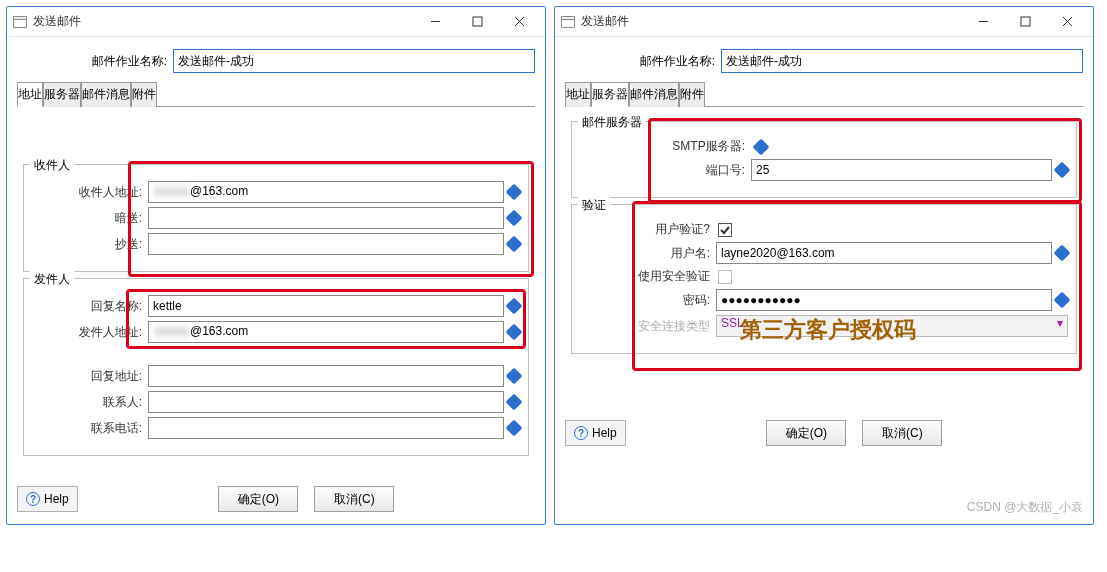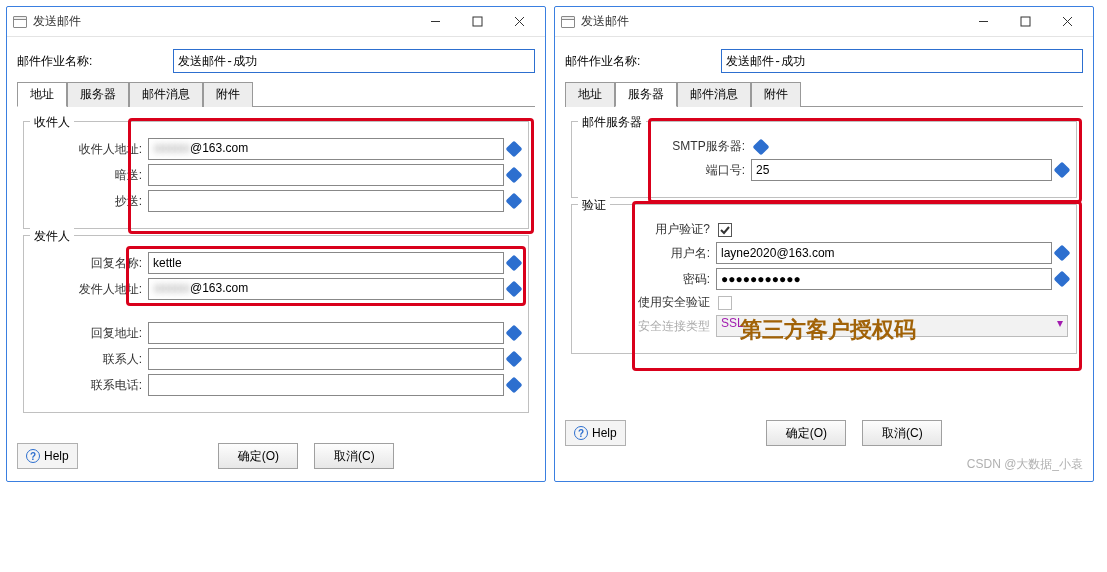--- a/index.html
+++ b/index.html
@@ -7,24 +7,24 @@
     .window { width: 540px; border: 1px solid #3a7fe0; border-radius: 2px; position: relative; }
     .titlebar { height: 30px; display: flex; align-items: center; padding: 0 6px; border-bottom: 1px solid #e4e4e4; }
     .title-icon { width: 14px; height: 12px; border: 1px solid #888; border-radius: 1px; margin-right: 6px; display: flex; flex-direction: column; }
     .title-icon span:first-child { height: 3px; background: #eee; border-bottom: 1px solid #888; }
     .title-text { flex: 1; color: #333; }
     .win-btns { display: flex; gap: 2px; }
     .win-btn { width: 40px; height: 28px; display: flex; align-items: center; justify-content: center; color: #333; cursor: default; }
     .win-btn svg { width: 11px; height: 11px; stroke: #333; stroke-width: 1; fill: none; }
     .content { padding: 8px 10px 10px 10px; }
     .name-row { display: flex; align-items: center; margin: 4px 0 8px 0; }
-    .name-row label { width: 150px; text-align: left; margin-right: 6px; }
-    .name-input { flex: 1; height: 24px; border: 1px solid #2d6fcf; padding: 0 4px; outline: none; font-family: Liberation Mono, monospace; }
+    .name-row label { width: 150px; text-align: right; margin-right: 6px; }
+    .name-input { flex: 1; height: 24px; border: 1px solid #2d6fcf; padding: 0 4px; outline: none; }
     .tabs { display: flex; border-bottom: 1px solid #999; }
-    .tab { padding: 3px 12px; border: 1px solid #999; border-bottom: none; background: #ededed; margin-right: 0px; position: relative; top: 1px; cursor: default; }
+    .tab { padding: 3px 0; border: 1px solid #999; border-bottom: none; background: #ededed; margin-right: 0px; position: relative; top: 1px; cursor: default; }
     .tab.active { background: #fff; border-bottom: 1px solid #fff; }
     .panel { padding: 8px 6px 6px 6px; }
     .fieldset { border: 1px solid #c0c0c0; margin: 6px 0; padding: 12px 8px 12px 8px; position: relative; }
     .fieldset .legend { position: absolute; top: -8px; left: 6px; background: #fff; padding: 0 4px; }
     .row { display: flex; align-items: center; margin: 4px 0; position: relative; }
     .row label { width: 110px; text-align: right; margin-right: 6px; color: #333; }
     .txt { flex: 1; height: 22px; border: 1px solid #888; padding: 0 4px; outline: none; background: #fff; }
     .sel { flex: 1; height: 22px; border: 1px solid #bbb; padding: 0 4px; background: #f2f2f2; color: #a21caf; }
     .diamond { width: 12px; height: 12px; background: #2d6fcf; transform: rotate(45deg); margin-left: 4px; border-radius: 2px; flex-shrink: 0; }
     .chk { width: 14px; height: 14px; border: 1px solid #555; display: inline-flex; align-items: center; justify-content: center; margin-left: 2px; }
@@ -72,21 +72,21 @@
     <div class="name-row">
       <label>邮件作业名称:</label>
       <input class="name-input" value="发送邮件-成功" style="">
     </div>
     <div class="tabs">
       <div class="tab active">地址</div>
       <div class="tab">服务器</div>
       <div class="tab">邮件消息</div>
       <div class="tab">附件</div>
     </div>
-    <div class="panel" style="position:relative;">
+    <div class="panel" style="position:relative;margin-top:43px;">
       <div class="fieldset" style="position:relative;">
         <div class="legend">收件人</div>
         <div class="row">
           <label>收件人地址:</label>
           <input class="txt" style="">
           <span style="position:absolute; left:122px; top:3px; pointer-events:none;"><span class="blur">xxxxxx</span><span>@163.com</span></span>
           <span class="diamond"></span>
         </div>
         <div class="row">
           <label>暗送:</label>
@@ -207,27 +207,27 @@
                 <polyline points="1,5 4,8 9,2"></polyline>
               </svg>
             </span>
         </div>
         <div class="row">
           <label style="width:130px;">用户名:</label>
           <input class="txt" value="layne2020@163.com" style="">
           <span class="diamond"></span>
         </div>
         <div class="row">
+          <label style="width:130px;">使用安全验证</label>
+          <span class="chk" style="border-color:#bbb;"></span>
+        </div>
+        <div class="row">
           <label style="width:130px;">密码:</label>
           <input class="txt" value="●●●●●●●●●●●" style="">
           <span class="diamond"></span>
-        </div>
-        <div class="row">
-          <label style="width:130px;">使用安全验证</label>
-          <span class="chk" style="border-color:#bbb;"></span>
         </div>
         <div class="row">
           <label style="width:130px; color:#aaa;">安全连接类型</label>
           <div class="sel">
             <span>SSL</span>
             <span style="float:right;">▾</span>
           </div>
         </div>
         <div class="highlight-box" style="left:60px; top:-4px; right:-6px; height:170px;"></div>
         <div class="annot" style="left:168px; top:110px;">第三方客户授权码</div>

